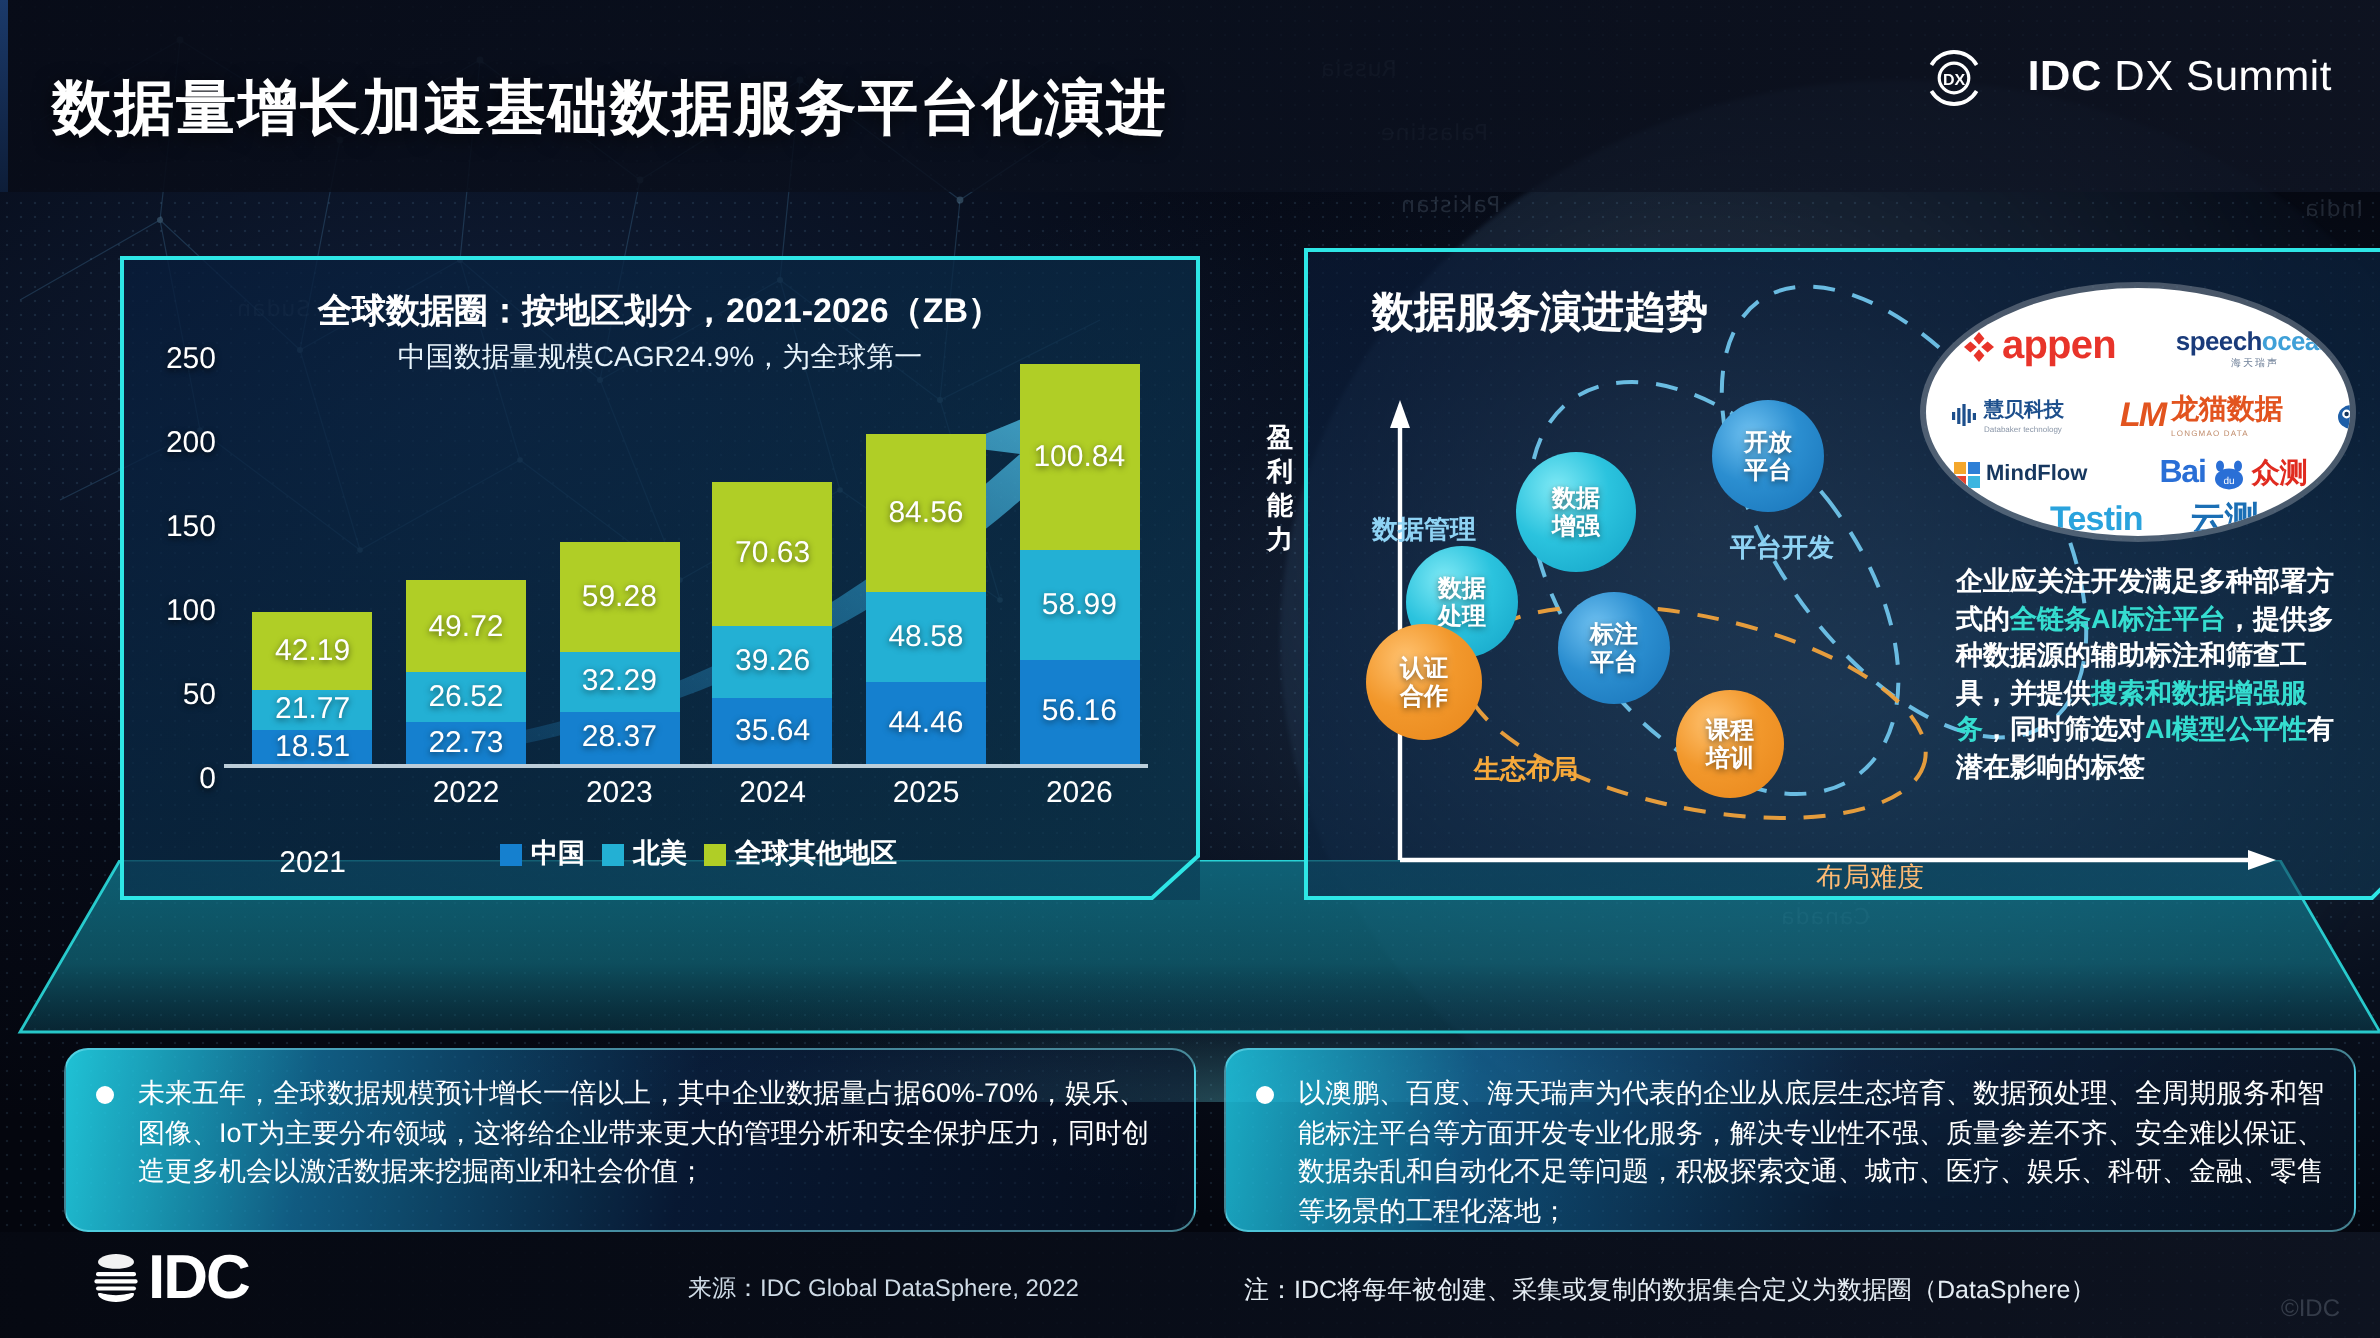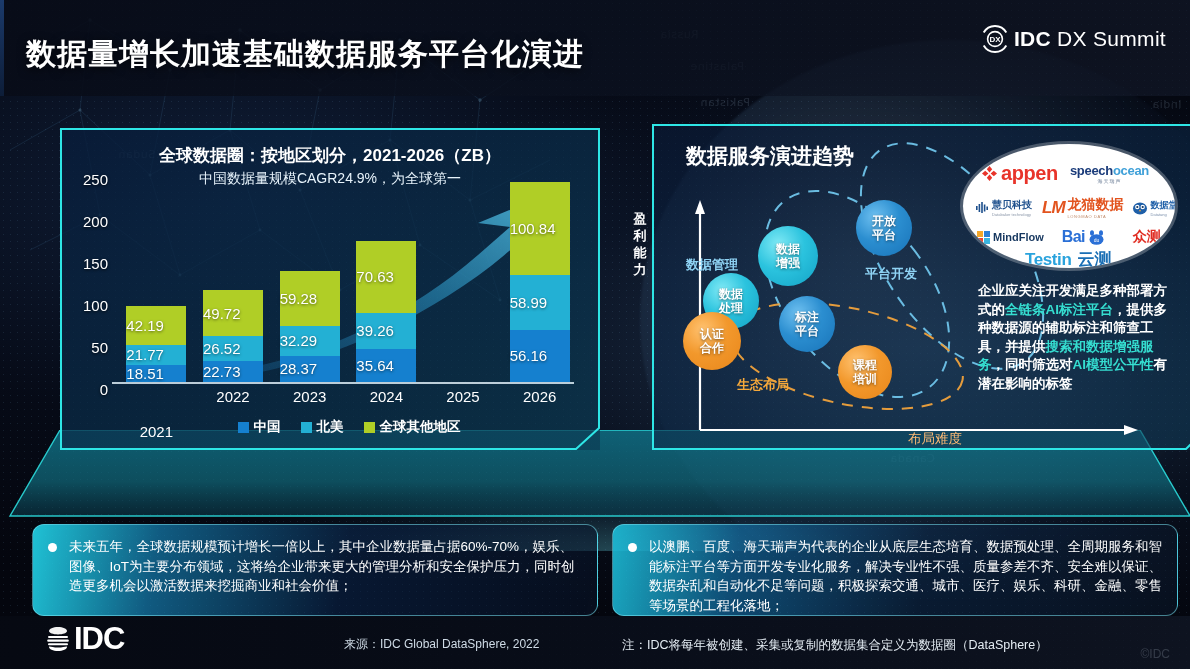--- a/index.html
+++ b/index.html
@@ -25,46 +25,46 @@
      background:radial-gradient(ellipse 560px 90px at 52% 100%, rgba(110,230,245,.28) 0%, rgba(40,120,160,.10) 45%, rgba(0,0,0,0) 72%);}
   .ghost-word{position:absolute;color:rgba(175,200,225,.16);font-size:11px;letter-spacing:.5px;
      font-family:"DejaVu Sans",sans-serif;transform:scaleX(-1);white-space:nowrap;}
 
   
   .hdr-bar{position:absolute;left:0;top:0;width:100%;height:96px;
      background:linear-gradient(90deg,rgba(8,12,24,.92) 0%,rgba(10,16,30,.80) 45%,rgba(18,24,40,.70) 100%);}
   .hdr-rule{position:absolute;left:0;top:0;width:4px;height:96px;background:linear-gradient(180deg,#1b3a6b,#0d1d38);}
   .slide-title{position:absolute;left:26px;top:34px;color:#fff;font-size:30px;font-weight:700;letter-spacing:1px;
      text-shadow:0 2px 10px rgba(0,0,0,.7);white-space:nowrap;}
-  .dx-logo{position:absolute;right:24px;top:24px;display:flex;align-items:center;gap:4px;}
+  .dx-logo{position:absolute;right:24px;top:24px;display:flex;align-items:center;gap:22px;}
   .dx-mark{width:30px;height:30px;position:relative;flex:0 0 auto;}
   .dx-text{color:#fff;font-size:21px;letter-spacing:.3px;white-space:nowrap;}
   .dx-text b{font-weight:800;}
 
   
   .platform{position:absolute;left:0;top:430px;width:1190px;height:100px;}
 
   
   .panel-l{position:absolute;left:60px;top:128px;width:540px;height:322px;
      background:linear-gradient(150deg,rgba(8,28,58,.80) 0%,rgba(10,46,74,.72) 55%,rgba(12,60,84,.70) 100%);}
   .panel-l .edge{position:absolute;inset:0;}
   .chart-title{position:absolute;left:0;right:0;top:16px;text-align:center;color:#fff;font-size:17px;font-weight:700;}
   .chart-sub{position:absolute;left:0;right:0;top:42px;text-align:center;color:#e7f3fb;font-size:14px;}
   .arrow-swoosh{position:absolute;left:150px;top:55px;width:390px;height:200px;opacity:.95;}
   .yaxis{position:absolute;left:62px;top:178px;width:46px;height:212px;}
   .ylab{position:absolute;right:0;color:#fff;font-size:15px;text-align:right;width:46px;
      transform:translateY(-9px);text-shadow:0 1px 3px rgba(0,0,0,.8);}
   .baseline{position:absolute;left:112px;top:382px;width:462px;height:2px;background:rgba(220,235,245,.85);}
   .bars{position:absolute;left:118px;top:150px;width:460px;height:232px;}
   .bar-group{position:absolute;bottom:0;width:60px;}
-  .seg{width:100%;position:relative;display:flex;align-items:center;}
+  .seg{width:100%;position:relative;display:flex;align-items:center;justify-content:center;}
   .seg span{color:#fff;font-size:15px;text-shadow:0 1px 3px rgba(0,0,0,.55);}
   .s-cn{background:#1580cf;} .s-na{background:#23b0d4;} .s-ot{background:#b0ce26;}
   .xlab{position:absolute;top:388px;width:60px;text-align:center;color:#fff;font-size:15px;}
-  .legend{position:absolute;left:0;right:0;top:418px;display:flex;justify-content:center;gap:20px;}
+  .legend{position:absolute;left:0;right:0;top:418px;display:flex;justify-content:center;gap:8px;}
   .lg{display:flex;align-items:center;gap:5px;color:#fff;font-size:13.5px;font-weight:700;}
   .sw{width:11px;height:11px;display:inline-block;}
 
   
   .panel-r{position:absolute;left:620px;top:124px;width:560px;height:326px;
      background:linear-gradient(155deg,rgba(10,26,54,.66) 0%,rgba(12,40,70,.60) 55%,rgba(16,58,86,.58) 100%);margin-left:32px;}
   .r-title{position:absolute;left:34px;top:18px;color:#fff;font-size:21px;font-weight:700;}
   .bub-axis{position:absolute;left:0;top:0;width:360px;height:326px;}
   .ax-y-label{position:absolute;left:632px;top:210px;width:16px;color:#fff;font-size:13px;line-height:17px;text-align:center;font-weight:bold;}
   .ax-x-label{position:absolute;left:908px;top:430px;color:#fdba74;font-size:13.5px;font-weight:400;}
@@ -74,21 +74,21 @@
      text-shadow:0 1px 3px rgba(0,0,0,.5);}
   .b-cyan{background:radial-gradient(circle at 34% 30%, #7fe9f5 0%, #2bc3de 45%, #13a2c6 100%);}
   .b-blue{background:radial-gradient(circle at 34% 30%, #6ec0f0 0%, #2b8ed0 45%, #1873b8 100%);}
   .b-org {background:radial-gradient(circle at 34% 30%, #ffc270 0%, #f2982c 45%, #e8861a 100%);}
   .flabel{position:absolute;font-size:13px;font-weight:700;white-space:nowrap;}
   .fl-blue{color:#8fd3f4;} .fl-org{color:#f6a93b;}
 
   
   .logo-oval{position:absolute;left:963px;top:144px;width:212px;height:124px;border-radius:50%;
      background:#ffffff;box-shadow:0 0 0 3px rgba(255,255,255,.25);overflow:hidden;}
-  .lo-row{position:absolute;display:flex;align-items:center;gap:6px;}
+  .lo-row{position:absolute;display:flex;align-items:center;gap:24px;}
   .lo-item{display:flex;align-items:center;gap:3px;white-space:nowrap;}
 
   
   .r-para{position:absolute;left:978px;top:282px;width:196px;color:#ffffff;font-size:13.5px;line-height:18.5px;font-weight:700;}
   .r-para .hl{color:#35ddd0;}
 
   
   .bnote{position:absolute;top:524px;height:92px;border-radius:12px;border:1px solid rgba(120,225,240,.55);
      padding:12px 14px 10px 36px;color:#fff;font-size:13.5px;line-height:19.5px;overflow:hidden;}
   .bnote.l{left:32px;width:566px;
@@ -251,20 +251,31 @@
       <div class="seg s-ot" style="height: 72px;">
         <span>70.63</span>
       </div>
       <div class="seg s-na" style="height: 36.4333px;">
         <span>39.26</span>
       </div>
       <div class="seg s-cn" style="height: 33.0739px;">
         <span>35.64</span>
       </div>
     </div>
+    <div class="bar-group" style="left: 315px;">
+      <div class="seg s-ot" style="height: 78.4717px;">
+        <span>84.56</span>
+      </div>
+      <div class="seg s-na" style="height: 45.0822px;">
+        <span>48.58</span>
+      </div>
+      <div class="seg s-cn" style="height: 41.2589px;">
+        <span>44.46</span>
+      </div>
+    </div>
     <div class="bar-group" style="left: 391.667px;">
       <div class="seg s-ot" style="height: 93.5795px;">
         <span>100.84</span>
       </div>
       <div class="seg s-na" style="height: 54.7427px;">
         <span>58.99</span>
       </div>
       <div class="seg s-cn" style="height: 52.1165px;">
         <span>56.16</span>
       </div>
@@ -390,21 +401,21 @@
       <b style="color:#16375f;font-size:11px;">MindFlow</b>
     </span>
     <span class="lo-item" style="margin-left:12px;">
       <b style="color:#2a6fd6;font-size:16px;letter-spacing:-.6px;">Bai</b>
       <svg width="17" height="15" viewBox="0 0 17 15">
         <ellipse cx="8.5" cy="9.5" rx="7" ry="5.2" fill="#2a6fd6"></ellipse>
         <ellipse cx="4" cy="3" rx="2" ry="2.8" fill="#2a6fd6"></ellipse>
           <ellipse cx="13" cy="3" rx="2" ry="2.8" fill="#2a6fd6"></ellipse>
         <text x="8.5" y="12" font-size="5" fill="#fff" text-anchor="middle" font-family="Liberation Sans, sans-serif">du</text>
       </svg>
-      <b style="color:#e02b20;font-size:14px;margin-left:25px;">众测</b>
+      <b style="color:#e02b20;font-size:14px;">众测</b>
     </span>
   </div>
   <div class="lo-row" style="left:62px;top:104px;">
     <b style="color:#2aa3dd;font-size:17px;letter-spacing:-.4px;">Testin</b>
       <b style="color:#1b6fb5;font-size:17px;">云测</b>
   </div>
 </div>
 
 <div class="r-para" id="rpara"><span>企业应关注开发满足多种部署方式的</span><span class="hl">全链条AI标注平台</span><span>，提供多种数据源的辅助标注和筛查工具，并提供</span><span class="hl">搜索和数据增强服务</span><span>，同时筛选对</span><span class="hl">AI模型公平性</span><span>有潜在影响的标签</span></div>
 

